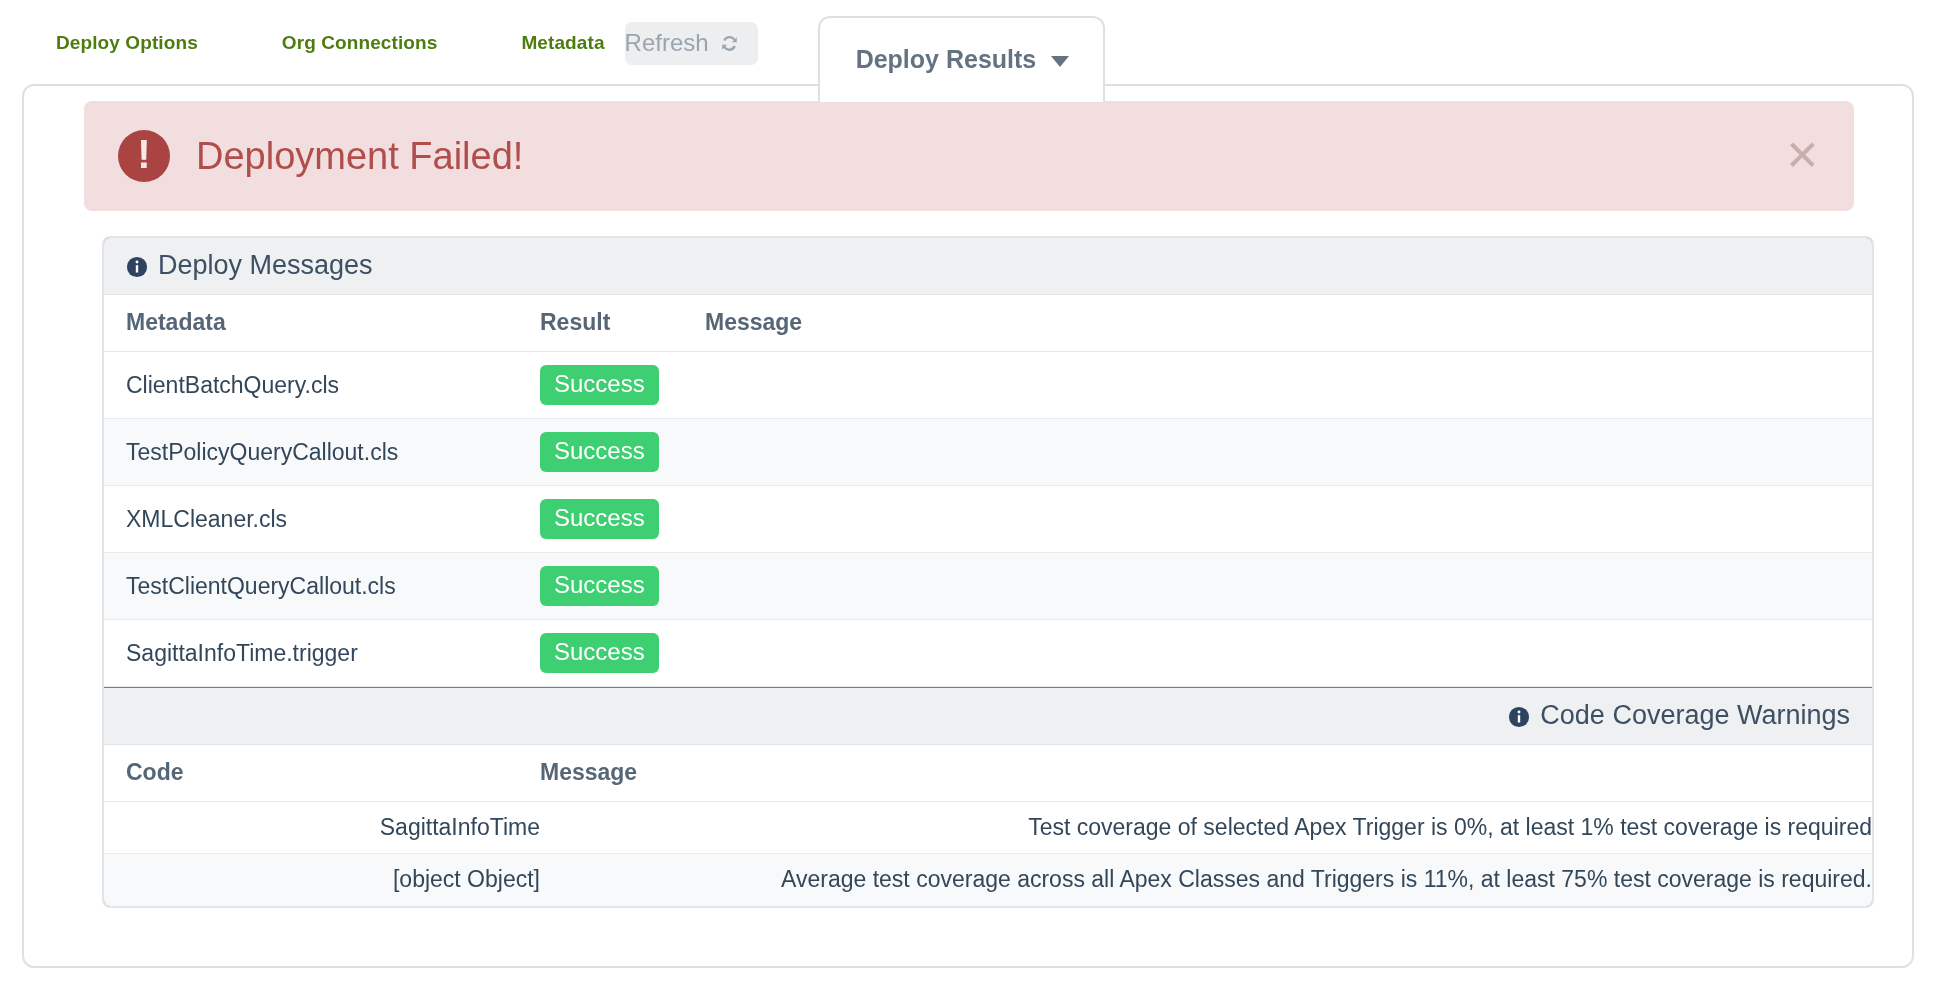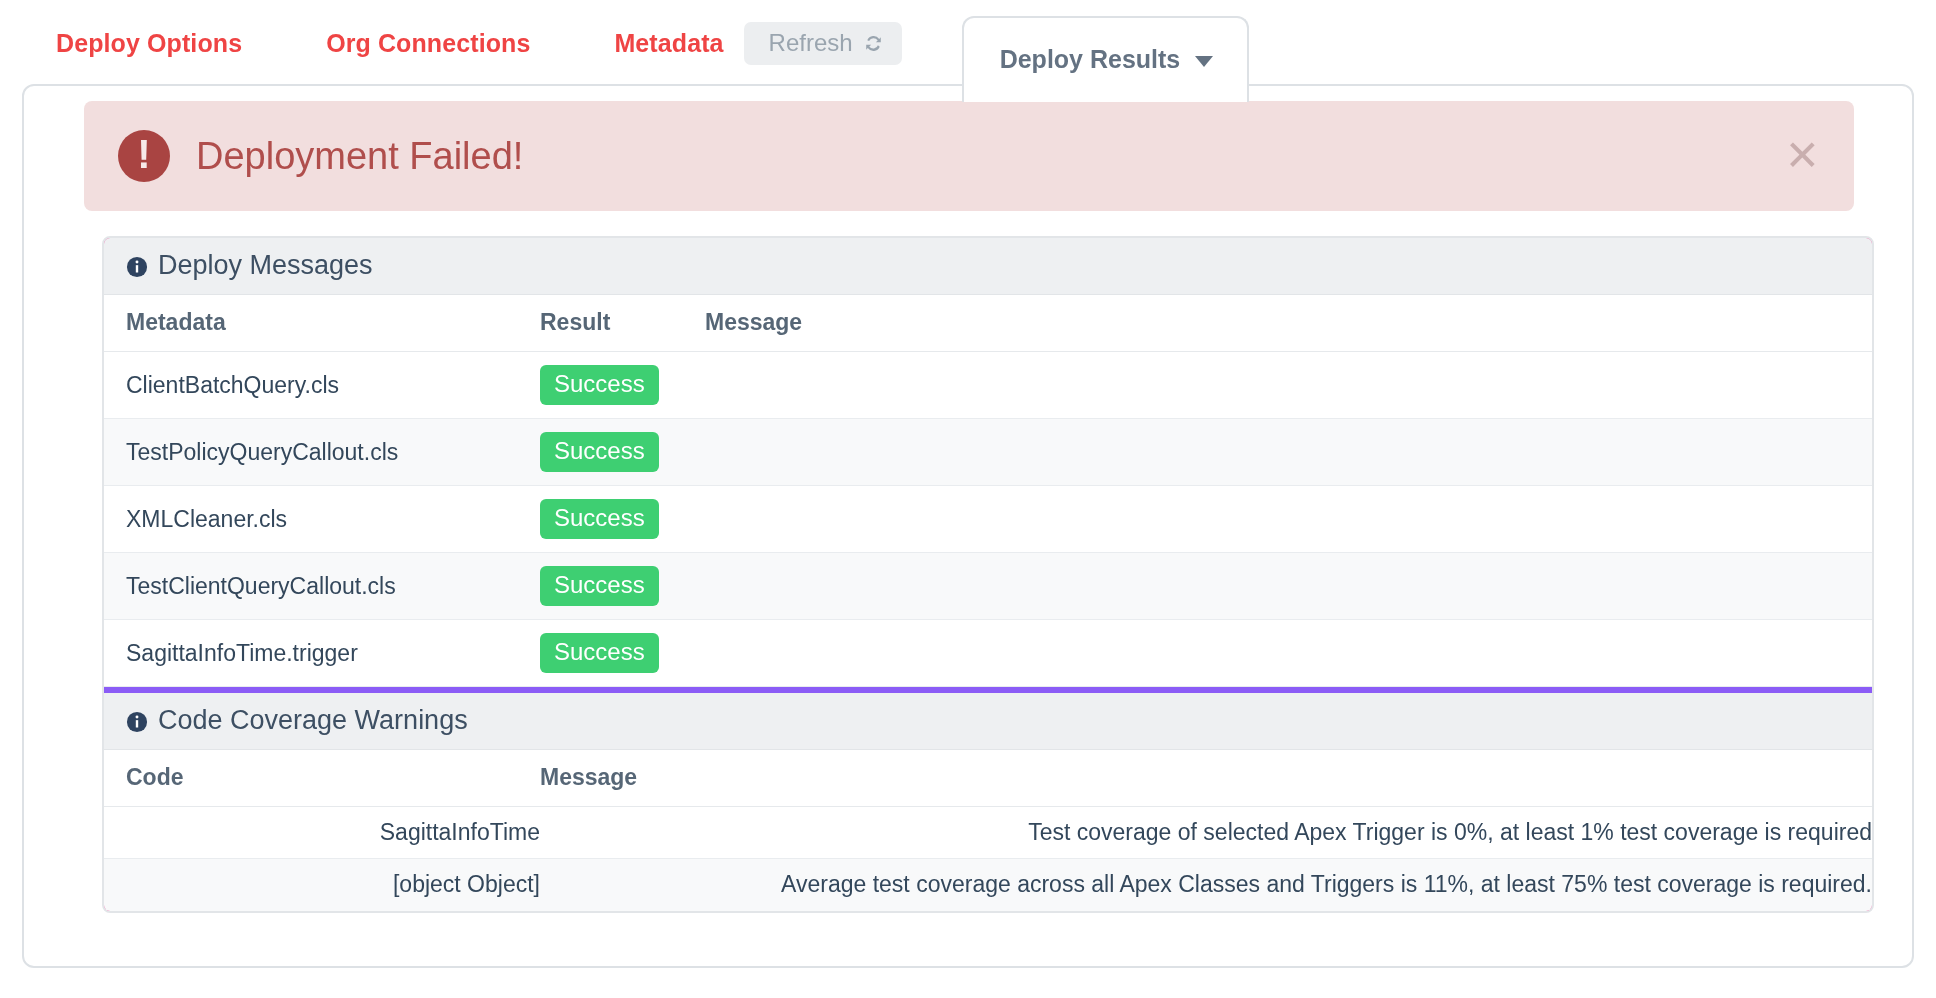--- a/index.html
+++ b/index.html
@@ -26,40 +26,40 @@
     left: 0;
     width: 1936px;
     height: 86px;
     display: flex;
     align-items: center;
     padding-left: 56px;
     gap: 0;
   }
 
   .tab {
-    font-size: 25px;
+    font-size: 19px;
     font-weight: bold;
-    color: #ef4444;
+    color: #4d7c0f;
     letter-spacing: 0.1px;
     white-space: nowrap;
     padding: 8px 0;
     cursor: pointer;
     margin-right: 84px;
   }
 
   .tab.metadata { margin-right: 20px; }
 
   .refresh-btn {
     display: inline-flex;
     align-items: center;
     gap: 9px;
     background: #eceef0;
     border: none;
     border-radius: 7px;
-    padding: 9px 17px 10px 25px;
+    padding: 9px 17px 10px 0;
     font-size: 24px;
     font-family: "Liberation Sans", sans-serif;
     color: #9aa5af;
     cursor: pointer;
     margin-right: 60px;
     line-height: 1;
   }
   .refresh-icon {
     display: inline-block;
     width: 23px;
@@ -241,21 +241,22 @@
   }
 
   
   .tbl-cov col.c1 { width: 436px; }
   .tbl-cov col.c2 { width: auto; }
   .tbl-cov th.h1, .tbl-cov td.d1 { padding-left: 22px; }
   .tbl-cov tbody td { height: 52px; text-align: right; }
   .tbl-cov tbody tr:last-child td { border-bottom: none; }
 
   .cov-head {
-    border-top: 6px solid #8b5cf6;
+    border-top: 1px solid #8b5cf6;
+    justify-content: flex-end;
   }
 </style>
 </head>
 <body>
 
 <div class="app">
 
   <div class="tabbar">
 
     <div class="tab">Deploy Options</div>

